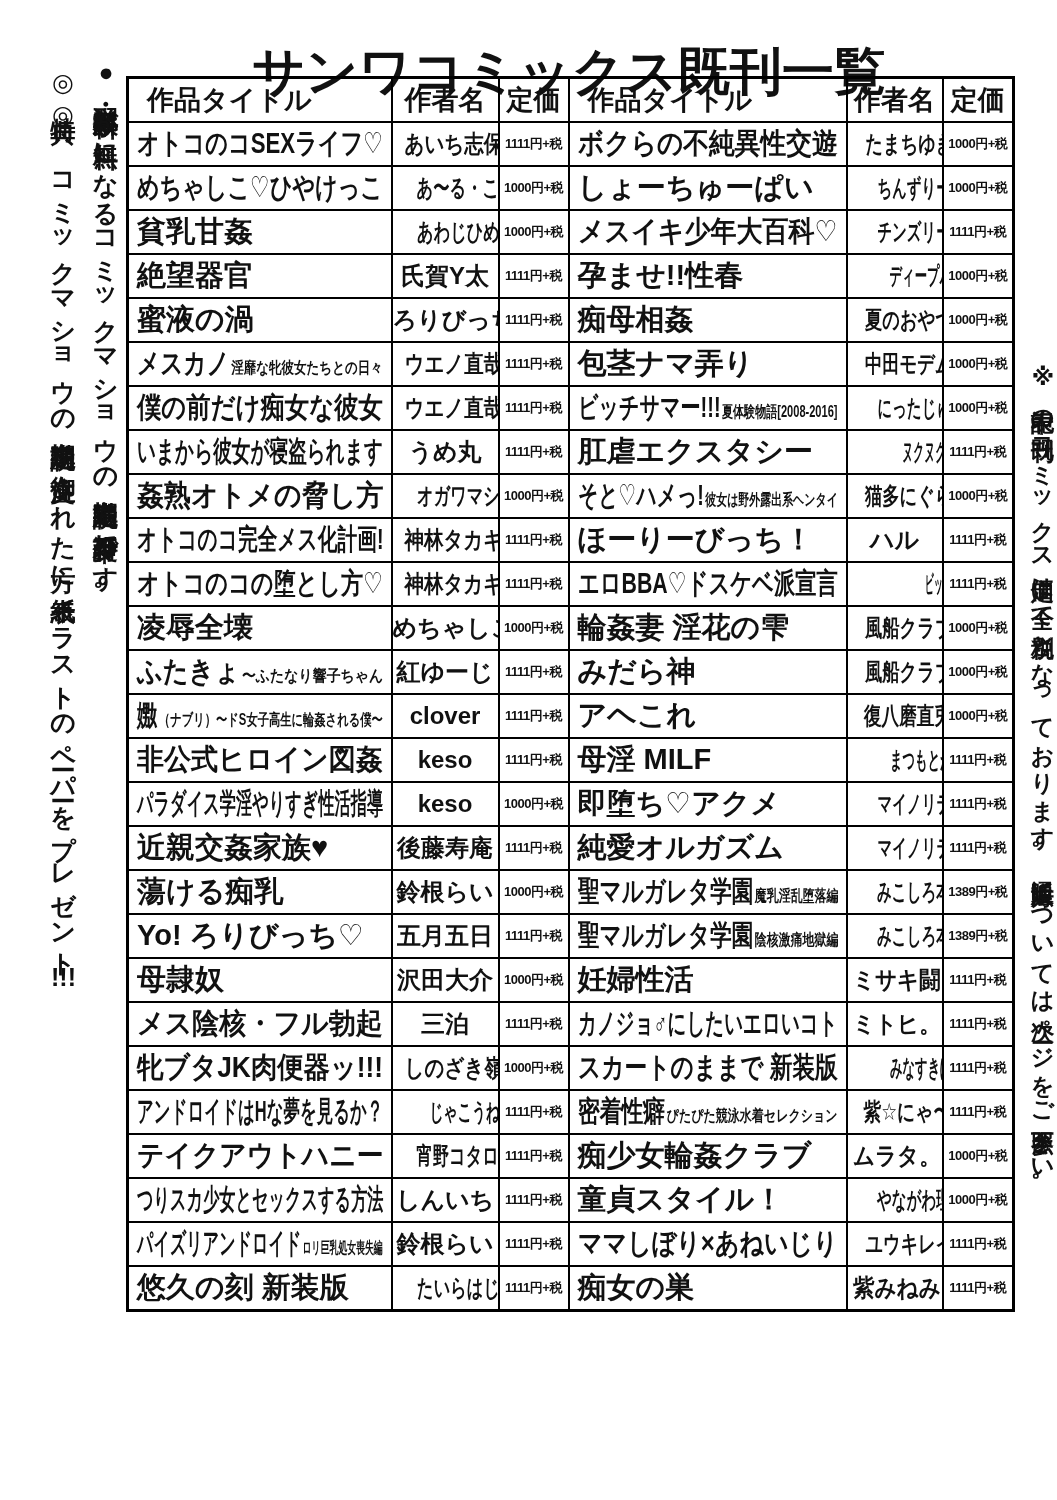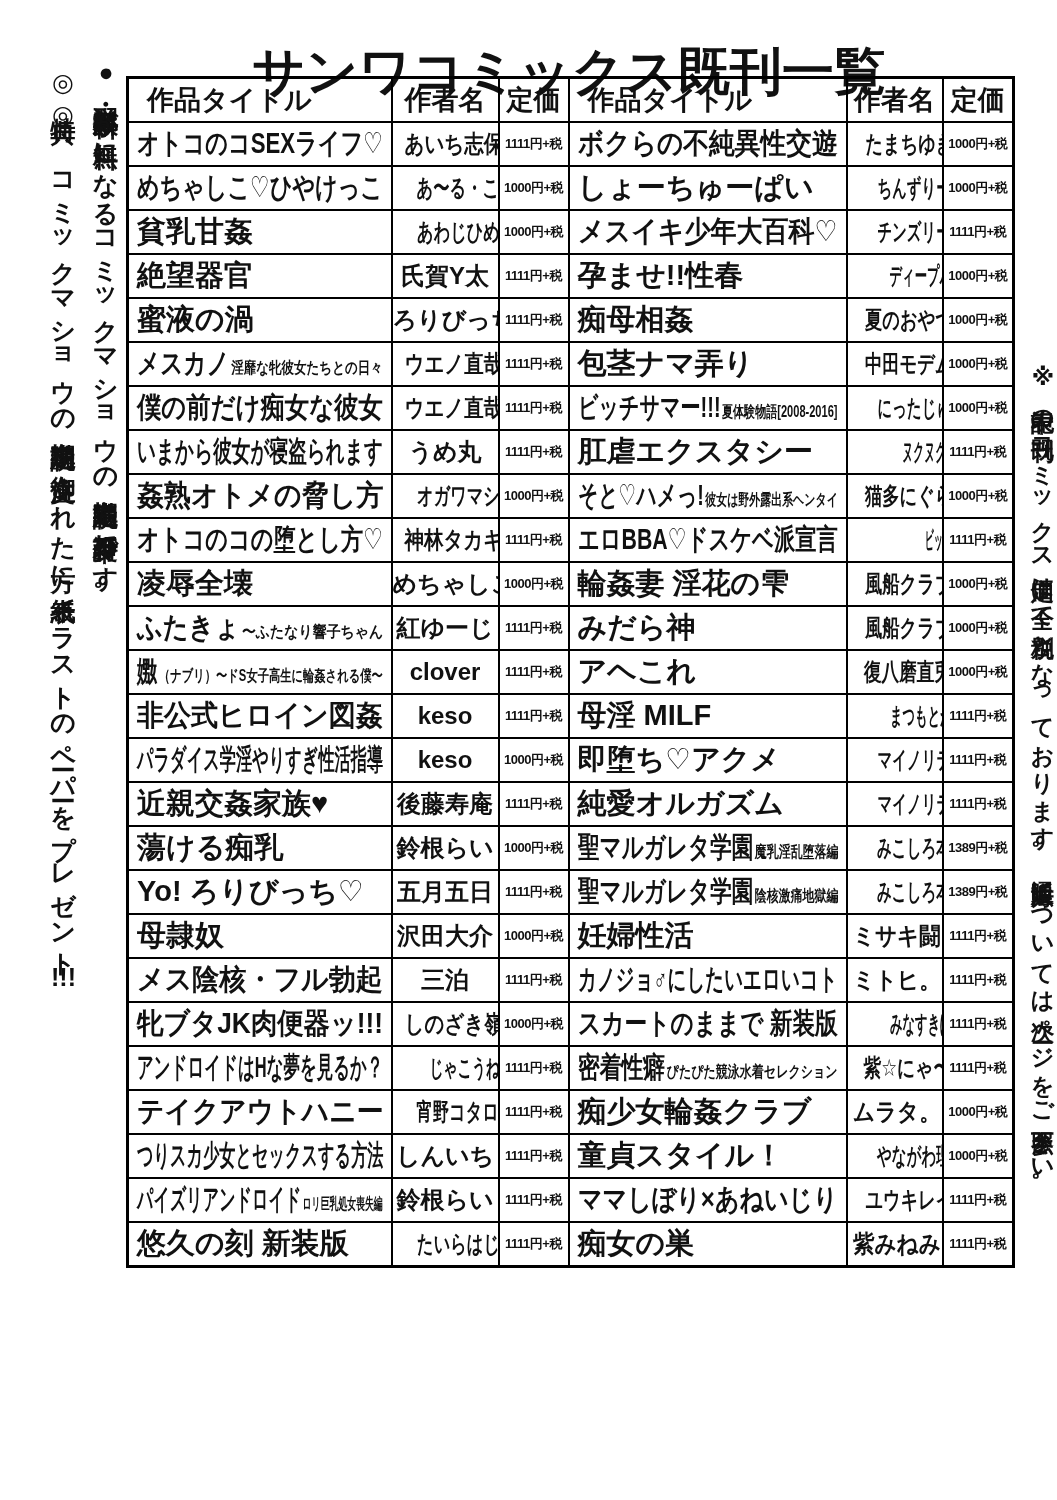--- a/index.html
+++ b/index.html
@@ -150,20 +150,28 @@
       </tr>
       <tr>
         <td class="title-cell"><span class="fit" style="transform-origin: left center; transform: scaleX(0.932);"><span class="t-main">姦熟オトメの脅し方</span></span></td>
         <td class="author-cell"><span class="fit author" style="transform-origin: center center; transform: scaleX(0.673);">オガワマシロ</span></td>
         <td class="price-cell"><span class="fit price">1000円+税</span></td>
         <td class="title-cell"><span class="fit" style="transform-origin: left center; transform: scaleX(0.684);"><span class="t-main">そと♡ハメっ!</span><span class="t-sub">彼女は野外露出系ヘンタイ</span></span></td>
         <td class="author-cell"><span class="fit author" style="transform-origin: center center; transform: scaleX(0.721);">猫多にぐら</span></td>
         <td class="price-cell"><span class="fit price">1000円+税</span></td>
       </tr>
       <tr>
+        <td class="title-cell"><span class="fit" style="transform-origin: left center; transform: scaleX(0.68);"><span class="t-main">オトコのコ完全メス化計画!</span></span></td>
+        <td class="author-cell"><span class="fit author" style="transform-origin: center center; transform: scaleX(0.811);">神林タカキ</span></td>
+        <td class="price-cell"><span class="fit price">1111円+税</span></td>
+        <td class="title-cell"><span class="fit"><span class="t-main">ほーりーびっち！</span></span></td>
+        <td class="author-cell"><span class="fit author">ハル</span></td>
+        <td class="price-cell"><span class="fit price">1111円+税</span></td>
+      </tr>
+      <tr>
         <td class="title-cell"><span class="fit" style="transform-origin: left center; transform: scaleX(0.766);"><span class="t-main">オトコのコの堕とし方♡</span></span></td>
         <td class="author-cell"><span class="fit author" style="transform-origin: center center; transform: scaleX(0.811);">神林タカキ</span></td>
         <td class="price-cell"><span class="fit price">1111円+税</span></td>
         <td class="title-cell"><span class="fit" style="transform-origin: left center; transform: scaleX(0.734);"><span class="t-main">エロBBA♡ドスケベ派宣言</span></span></td>
         <td class="author-cell"><span class="fit author" style="transform-origin: center center; transform: scaleX(0.364);">ビッチ☆ゴイゴスター</span></td>
         <td class="price-cell"><span class="fit price">1111円+税</span></td>
       </tr>
       <tr>
         <td class="title-cell"><span class="fit"><span class="t-main">凌辱全壊</span></span></td>
         <td class="author-cell"><span class="fit author">めちゃしこ</span></td>

